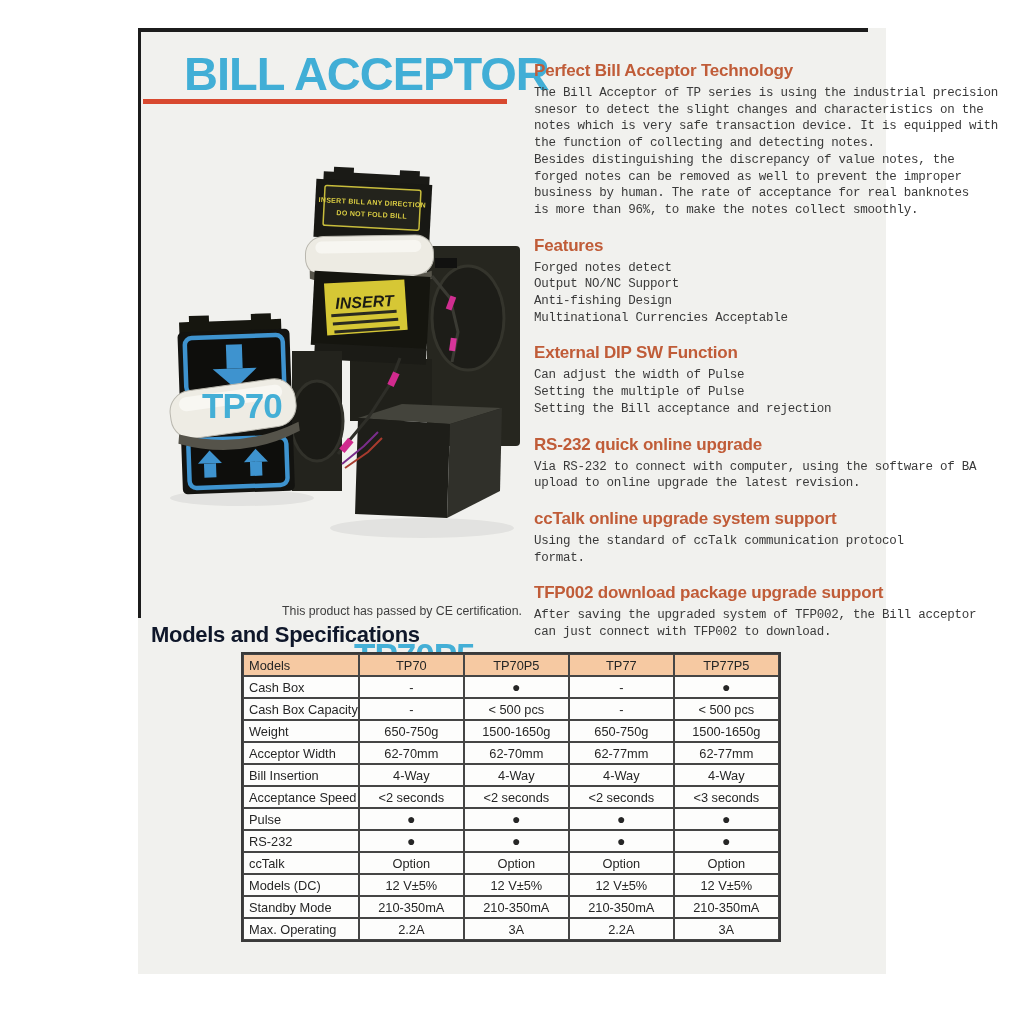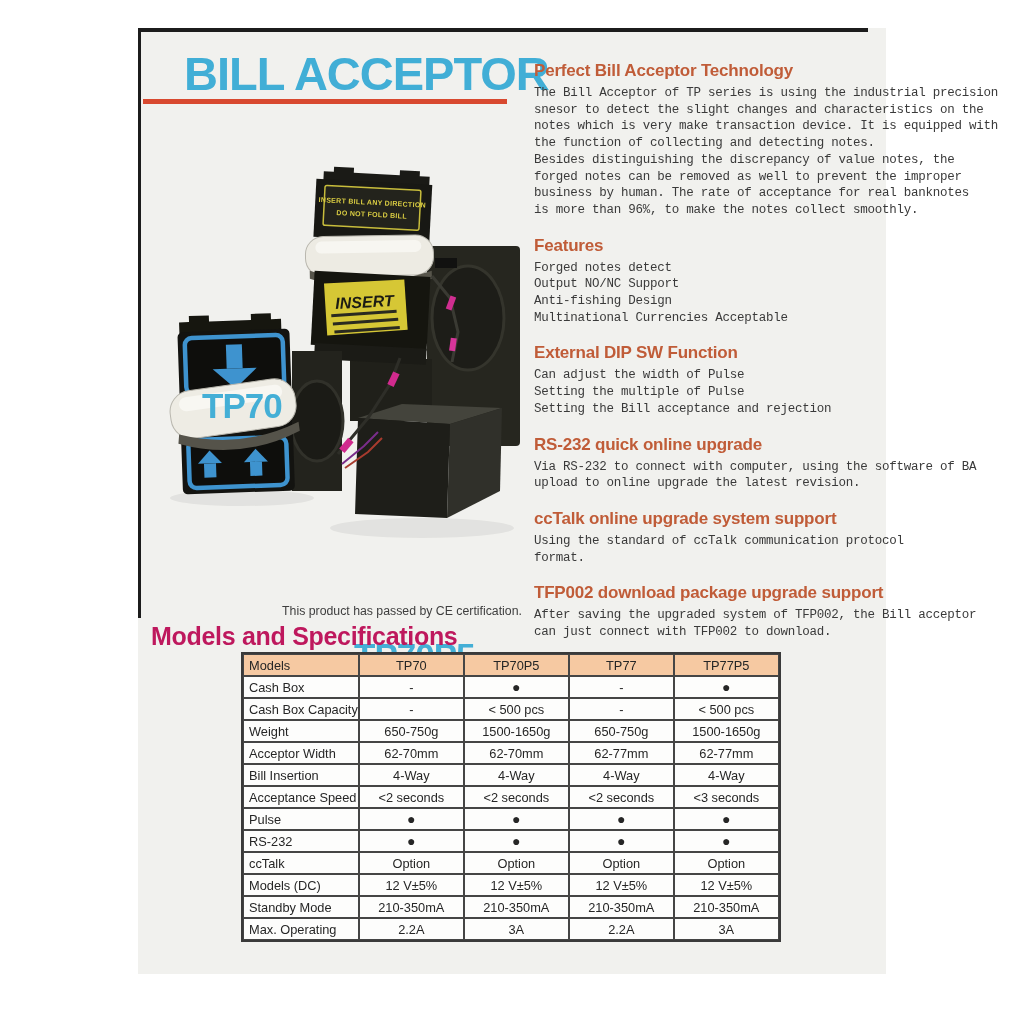--- a/index.html
+++ b/index.html
@@ -17,22 +17,22 @@
   .model-label.tp70p5{left:204px;top:490px;}
   .caption{position:absolute;left:118px;top:576px;width:292px;text-align:center;
            font-size:12.3px;color:#3e3e3e;}
   .right-col{position:absolute;left:396px;top:32px;width:350px;}
   .section{margin:0 0 0 0;}
   .section + .section{margin-top:16px;}
   .sec-heading{font-size:17px;font-weight:bold;color:#c05c38;letter-spacing:-0.2px;
                line-height:22px;margin-bottom:3px;white-space:nowrap;}
   .sec-line{font-size:12.5px;line-height:16.7px;color:#3a3a3a;letter-spacing:-0.25px;
             white-space:nowrap;font-family:Liberation Mono, monospace;}
-  .spec-title{position:absolute;left:13px;top:594px;font-size:25px;font-weight:bold;
-              color:#be185d;letter-spacing:-0.3px;white-space:nowrap;}
+  .spec-title{position:absolute;left:13px;top:594px;font-size:22px;font-weight:bold;
+              color:#0f172a;letter-spacing:-0.3px;white-space:nowrap;}
   table.spec{position:absolute;left:103px;top:624px;border-collapse:separate;border-spacing:0;
              border:2px solid #3a3a3a;background:#fdfdfc;table-layout:fixed;}
   table.spec td,table.spec th{border:1px solid #454545;height:20px;padding:0 0 0 0;
              font-size:12.8px;font-weight:normal;color:#262626;text-align:center;
              overflow:hidden;white-space:nowrap;}
   table.spec col.c0{width:106px;} table.spec col.cd{width:105px;}
   table.spec .lbl{text-align:left;padding-left:5px;}
   table.spec .hdr{background:#f6c9a2;}
   table.spec .dot{font-size:14px;}
 </style>
@@ -135,21 +135,21 @@
       <div class="model-label tp70p5">TP70P5</div>
     </div>
 
     <div class="caption">This product has passed by CE certification.</div>
 
     <div class="right-col" id="sections">
         <div class="section">
           <div class="sec-heading">Perfect Bill Acceptor Technology</div>
           <div class="sec-line">The Bill Acceptor of TP series is using the industrial precision</div>
           <div class="sec-line">snesor to detect the slight changes and characteristics on the</div>
-          <div class="sec-line">notes which is very make transaction device. It is equipped with</div>
+          <div class="sec-line">notes which is very safe transaction device. It is equipped with</div>
           <div class="sec-line">the function of collecting and detecting notes.</div>
           <div class="sec-line">Besides distinguishing the discrepancy of value notes, the</div>
           <div class="sec-line">forged notes can be removed as well to prevent the improper</div>
           <div class="sec-line">business by human. The rate of acceptance for real banknotes</div>
           <div class="sec-line">is more than 96%, to make the notes collect smoothly.</div>
         </div>
         <div class="section">
           <div class="sec-heading">Features</div>
           <div class="sec-line">Forged notes detect</div>
           <div class="sec-line">Output NO/NC Support</div>

